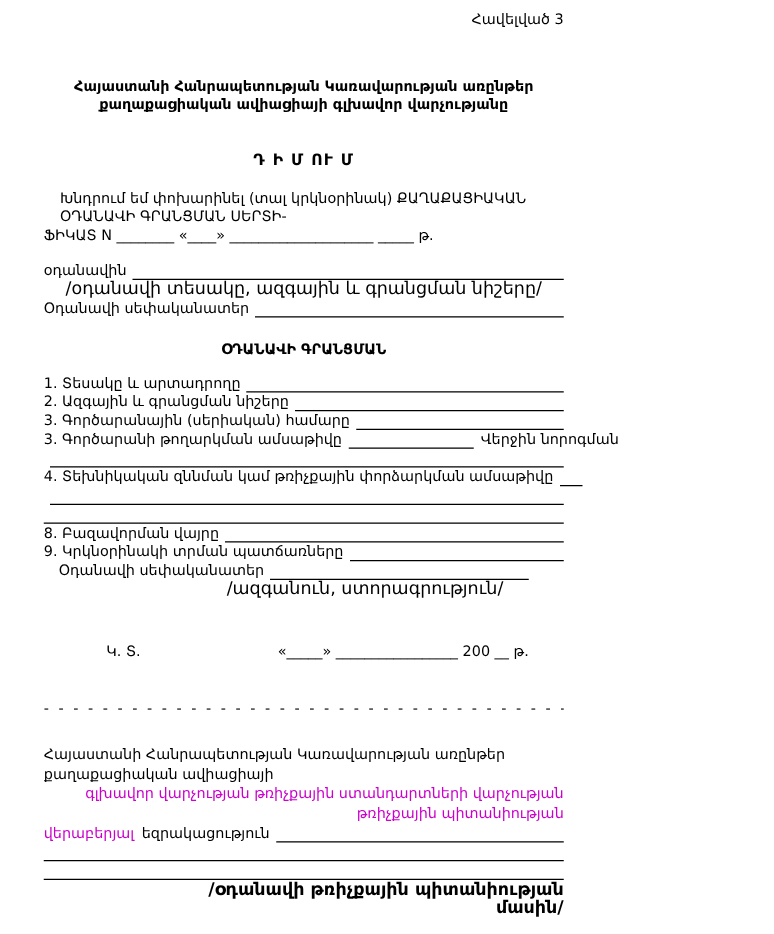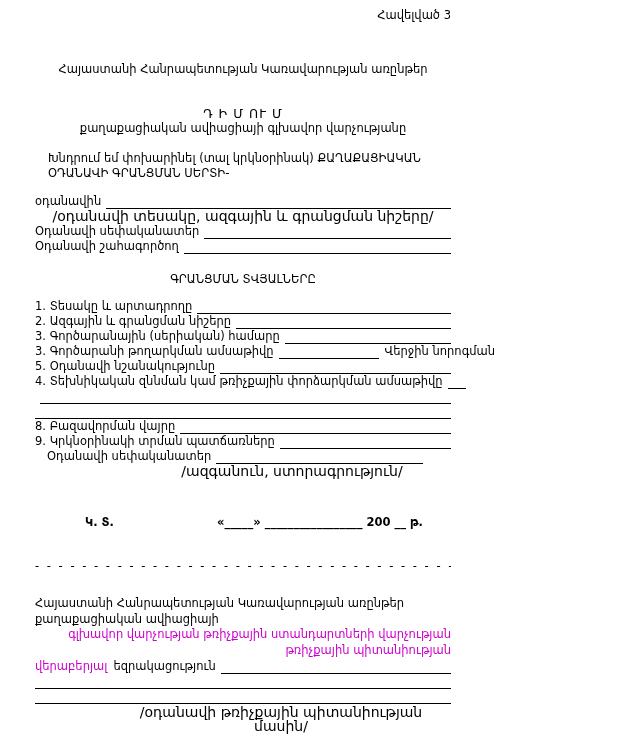--- a/index.html
+++ b/index.html
@@ -6,100 +6,96 @@
   html,body { background:#fff; }
   body {
     width:619px; height:747px;
     font-family:"DejaVu Sans", sans-serif;
     font-size:11.5px; color:#000;
     overflow:hidden;
   }
   .page { width:497px; height:747px; padding:8px 46px 0 35px; overflow:hidden; }
   .right  { text-align:right; }
   .center { text-align:center; }
-  .bold   { font-weight:normal; }
+  .bold   { font-weight:bold; }
   .org1   { margin-top:40px; }
   .title  { margin-top:30px; font-size:12.5px; letter-spacing:1px; }
   .request { margin-top:16px; line-height:15px; }
   .request .indent { padding-left:13px; }
   .row { display:flex; align-items:flex-end; height:15px; line-height:15px; }
   .lbl { white-space:nowrap; }
   .blank { flex:1 1 auto; min-width:18px; border-bottom:1px solid #000; height:13px; margin-left:5px; }
   .blank-fixed { flex:0 0 auto; }
   .w100 { width:100px; }
   .ml6 { margin-left:6px; }
   .fullblank { border-bottom:1px solid #000; height:15px; }
   .hint { font-size:14px; line-height:14px; }
   .sec-gap { margin-top:13px; }
   .gap-owner { margin-top:1px; }
   .sect-title { margin-top:18px; margin-bottom:13px; }
   .owner2 { padding-left:12px; margin-right:28px; }
   .sig-hint { text-align:center; padding-left:98px; }
-  .stamp-row { display:flex; align-items:center; margin-top:36px; height:15px;font-weight:bold; }
+  .stamp-row { display:flex; align-items:flex-start; margin-top:36px; height:15px; }
   .kt { margin-left:50px; }
   .stamp-date { margin-left:auto; margin-right:28px; white-space:nowrap; }
   .separator { margin-top:30px; white-space:nowrap; overflow:hidden; letter-spacing:2px; height:15px; }
   .conclusion { margin-top:22px; line-height:15.5px; }
   .magenta { color:#cc00cc;text-align:right; }
   .concl-row { display:flex; align-items:flex-end; height:16px; }
-  .concl-hint { text-align:center; padding-left:76px; margin-top:1px; }
+  .concl-hint { text-align:right; padding-left:76px; margin-top:1px;font-weight:bold; }
 </style>
 </head>
 <body>
 
 <div class="page">
 
   <div class="right">Հավելված 3</div>
 
   <div class="center bold org1">Հայաստանի Հանրապետության Կառավարության առընթեր</div>
+  <div class="center bold">քաղաքացիական ավիացիայի գլխավոր վարչությանը</div>
+
   <div class="center bold title">Դ Ի Մ ՈՒ Մ</div>
-
-  <div class="center bold">քաղաքացիական ավիացիայի գլխավոր վարչությանը</div>
 
   <div class="request">
     <div class="indent">Խնդրում եմ փոխարինել (տալ կրկնօրինակ) ՔԱՂԱՔԱՑԻԱԿԱՆ ՕԴԱՆԱՎԻ ԳՐԱՆՑՄԱՆ ՍԵՐՏԻ-</div>
+    <div>ՖԻԿԱՏ N ________ «____» ____________________ _____ թ.</div>
   </div>
 
   <div class="row sec-gap">
     <span class="lbl">օդանավին</span>
     <span class="blank"></span>
   </div>
   <div class="hint center">/օդանավի տեսակը, ազգային և գրանցման նիշերը/</div>
 
   <div class="row gap-owner">
     <span class="lbl">Օդանավի սեփականատեր</span>
     <span class="blank"></span>
   </div>
-  <div class="row">
-    <span class="lbl">Օդանավի շահագործող</span>
-    <span class="blank"></span>
-  </div>
 
-  <div class="center bold sect-title">ԳՐԱՆՑՄԱՆ ՏՎՅԱԼՆԵՐԸ</div>
+  <div class="center bold sect-title">ՕԴԱՆԱՎԻ ԳՐԱՆՑՄԱՆ</div>
 
   <div class="row">
     <span class="lbl">1. Տեսակը և արտադրողը</span>
     <span class="blank"></span>
   </div>
   <div class="row">
     <span class="lbl">2. Ազգային և գրանցման նիշերը</span>
     <span class="blank"></span>
   </div>
   <div class="row">
     <span class="lbl">3. Գործարանային (սերիական) համարը</span>
     <span class="blank"></span>
   </div>
   <div class="row">
     <span class="lbl">3. Գործարանի թողարկման ամսաթիվը</span>
     <span class="blank blank-fixed w100"></span>
     <span class="lbl ml6">Վերջին նորոգման ամսաթիվը</span>
     <span class="blank"></span>
   </div>
   <div class="row">
-    <span class="lbl">5. Օդանավի նշանակությունը</span>
     <span class="blank"></span>
   </div>
   <div class="row">
     <span class="lbl">4. Տեխնիկական զննման կամ թռիչքային փորձարկման ամսաթիվը</span>
     <span class="blank"></span>
   </div>
   <div class="row">
     <span class="blank"></span>
   </div>
   <div class="fullblank"></div>

